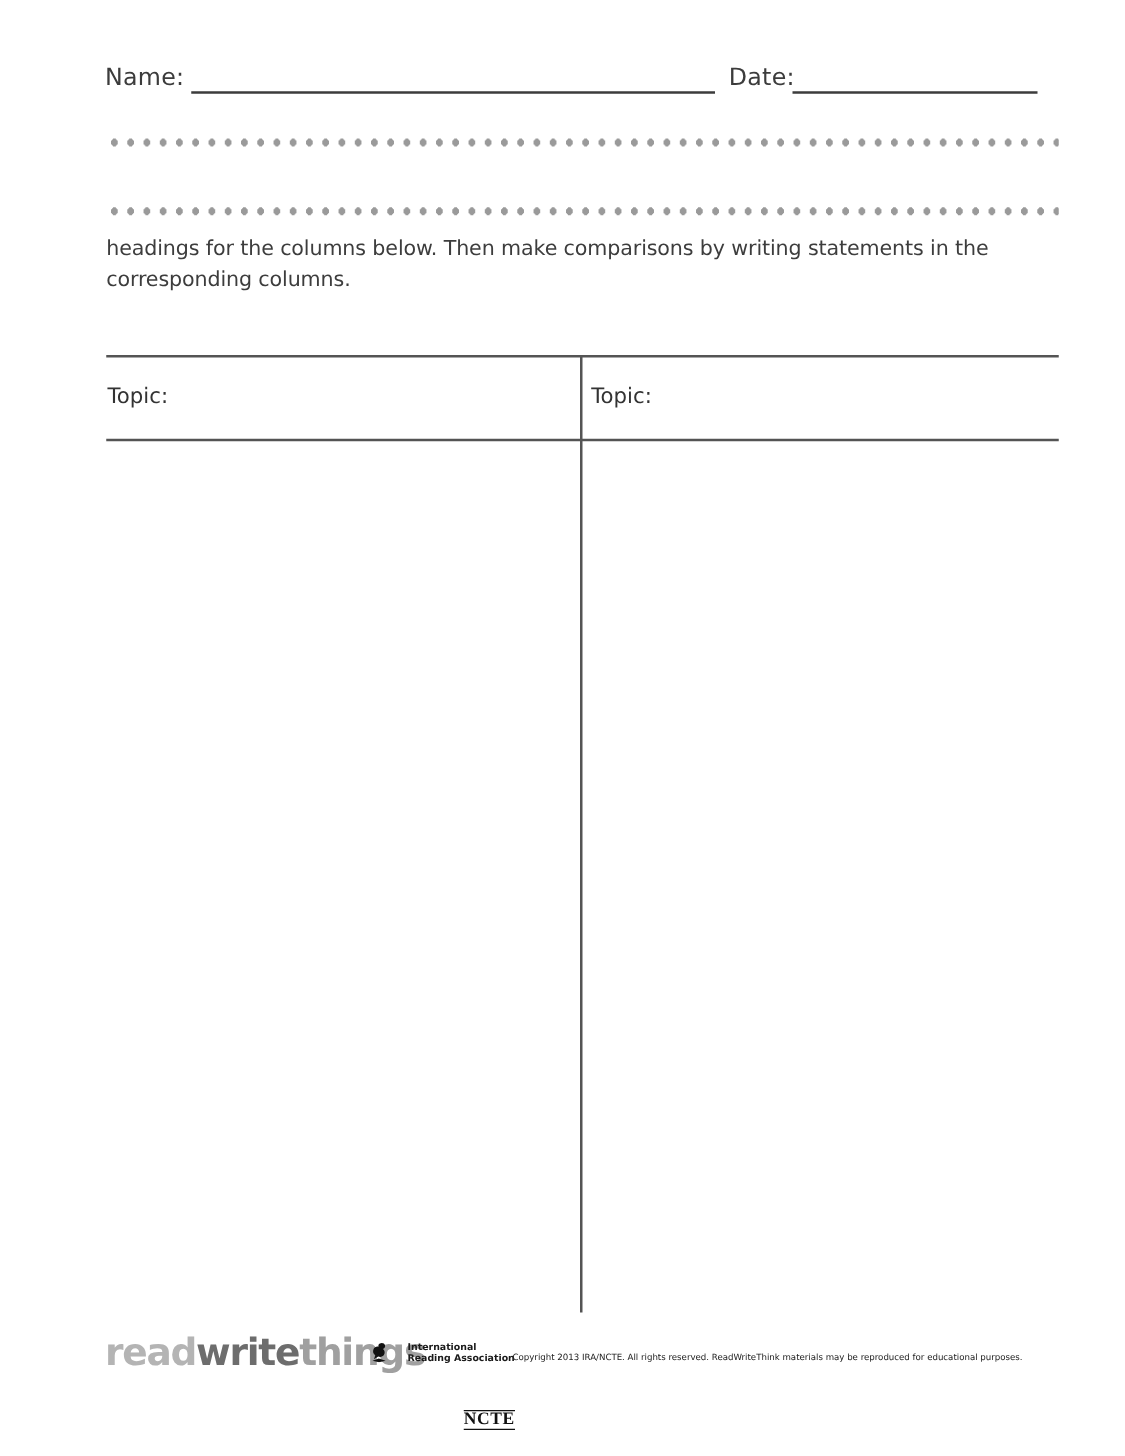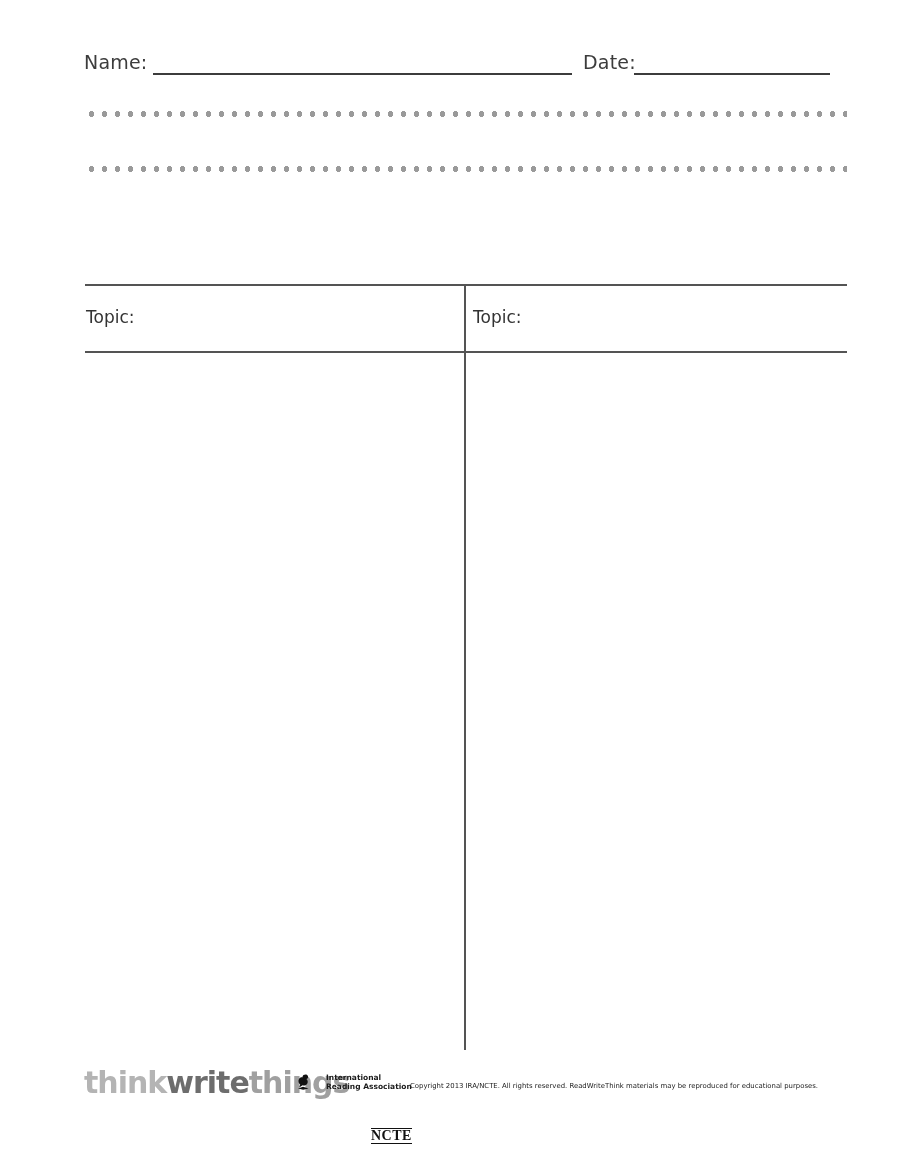--- a/index.html
+++ b/index.html
@@ -124,34 +124,36 @@
 
   <span class="hdr-label name-label">Name:</span>
   <div class="hdr-line name-line"></div>
   <span class="hdr-label date-label">Date:</span>
   <div class="hdr-line date-line"></div>
 
   <div class="dots dots-top"></div>
   <div class="dots dots-bottom"></div>
 
   <div class="instructions">
+    <div>headings for the columns below. Then make comparisons by writing statements in the</div>
+    <div>corresponding columns.</div>
   </div>
 
   <div class="rule-h rule-top"></div>
   <span class="topic-label topic-left-label">Topic:</span>
   <div class="topic-input topic-left-input"></div>
   <span class="topic-label topic-right-label">Topic:</span>
   <div class="topic-input topic-right-input"></div>
   <div class="rule-h rule-header-bottom"></div>
   <div class="rule-v"></div>
   <div class="writing-area writing-left"></div>
   <div class="writing-area writing-right"></div>
 
   <div class="rwt-logo">
-    <span class="rwt-read">think</span><span class="rwt-write">write</span><span class="rwt-think">things</span>
+    <span class="rwt-read">read</span><span class="rwt-write">write</span><span class="rwt-think">things</span>
   </div>
 
   <div class="ira-logo">
     <svg class="ira-bird" viewBox="0 0 13 16" xmlns="http://www.w3.org/2000/svg">
       <path d="M6.5 1 C8.5 0 10.5 0.5 11 2.2 C11.4 3.6 10.6 4.6 9.4 5.1 C10.8 6.2 11.2 8.2 10.2 9.8 C9.2 11.4 7.2 12 5.6 11.2 L2.2 13.4 L3.2 10.2 C1.6 9.2 1 7.2 1.8 5.4 C2.5 3.8 4.2 3 5.8 3.4 C5.6 2.4 5.8 1.5 6.5 1 Z" fill="#111111"></path>
       <path d="M1 14.6 L6 12.8 L11.5 14.6 L6.2 15.8 Z" fill="#111111"></path>
     </svg>
     <div class="ira-text">
       <div>International</div>
       <div>Reading Association</div>

